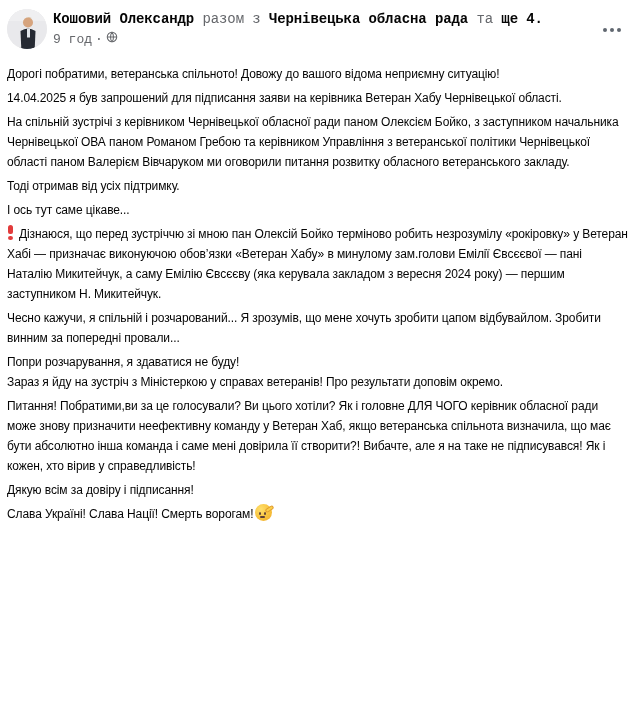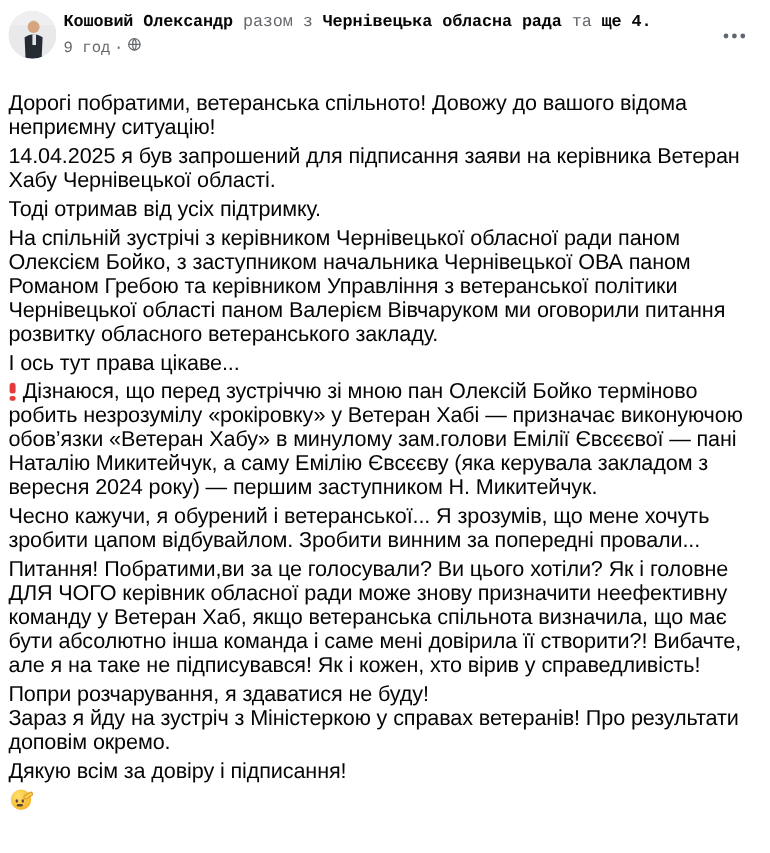--- a/index.html
+++ b/index.html
@@ -29,21 +29,21 @@
   }
   .globe { display:inline-block; margin-top:1px; }
   .more-btn {
     position:absolute; top:18px; right:14px; width:32px; height:24px;
     display:flex; align-items:center; justify-content:center; gap:3px;
     cursor:pointer; border-radius:4px;
   }
   .more-btn i { width:4px; height:4px; border-radius:50%; background:#606770; }
 
   
-  .post-body { margin-top:27px; font-size:18px; line-height:20px; letter-spacing:-0.1px; }
+  .post-body { margin-top:15px; font-size:12px; line-height:20px; letter-spacing:-0.1px; }
   .post-body p { margin:0 0 4px 0; }
 
   
   .excl { display:inline-block; width:7px; height:15px; margin-right:5px; vertical-align:-2px; }
   .excl .bar { display:block; width:5px; height:9px; margin:0 auto;
                background:#e23b3b; border-radius:2.5px 2.5px 2px 2px; }
   .excl .dot { display:block; width:4.5px; height:4px; margin:2px auto 0;
                background:#e23b3b; border-radius:50%; }
 
   
@@ -108,31 +108,31 @@
     <div class="more-btn" aria-label="•••">
       <i></i>
         <i></i>
         <i></i>
     </div>
   </div>
 
   <div class="post-body">
     <p>Дорогі побратими, ветеранська спільното! Довожу до вашого відома неприємну ситуацію!</p>
     <p>14.04.2025 я був запрошений для підписання заяви на керівника Ветеран Хабу Чернівецької області.</p>
+    <p>На спільній зустрічі з керівником Чернівецької обласної ради паном Олексієм Бойко, з заступником начальника Чернівецької ОВА паном Романом Гребою та керівником Управління з ветеранської політики Чернівецької області паном Валерієм Вівчаруком ми оговорили питання розвитку обласного ветеранського закладу.</p>
     <p>Тоді отримав від усіх підтримку.</p>
-    <p>На спільній зустрічі з керівником Чернівецької обласної ради паном Олексієм Бойко, з заступником начальника Чернівецької ОВА паном Романом Гребою та керівником Управління з ветеранської політики Чернівецької області паном Валерієм Вівчаруком ми оговорили питання розвитку обласного ветеранського закладу.</p>
-    <p>І ось тут права цікаве...</p>
+    <p>І ось тут саме цікаве...</p>
     <p>
       <span class="excl" aria-label="❗"><span class="bar"></span><span class="dot"></span></span><span>Дізнаюся, що перед зустріччю зі мною пан Олексій Бойко терміново робить незрозумілу «рокіровку» у Ветеран Хабі — призначає виконуючою обов’язки «Ветеран Хабу» в минулому зам.голови Емілії Євсєєвої — пані Наталію Микитейчук, а саму Емілію Євсєєву (яка керувала закладом з вересня 2024 року) — першим заступником Н. Микитейчук.</span>
     </p>
-    <p>Чесно кажучи, я обурений і ветеранської... Я зрозумів, що мене хочуть зробити цапом відбувайлом. Зробити винним за попередні провали...</p>
-    <p>Питання! Побратими,ви за це голосували? Ви цього хотіли? Як і головне ДЛЯ ЧОГО керівник обласної ради може знову призначити неефективну команду у Ветеран Хаб, якщо ветеранська спільнота визначила, що має бути абсолютно інша команда і саме мені довірила її створити?! Вибачте, але я на таке не підписувався! Як і кожен, хто вірив у справедливість!</p>
+    <p>Чесно кажучи, я спільній і розчарований... Я зрозумів, що мене хочуть зробити цапом відбувайлом. Зробити винним за попередні провали...</p>
     <p>
       <span>Попри розчарування, я здаватися не буду!</span><br>
       <span>Зараз я йду на зустріч з Міністеркою у справах ветеранів! Про результати доповім окремо.</span>
     </p>
+    <p>Питання! Побратими,ви за це голосували? Ви цього хотіли? Як і головне ДЛЯ ЧОГО керівник обласної ради може знову призначити неефективну команду у Ветеран Хаб, якщо ветеранська спільнота визначила, що має бути абсолютно інша команда і саме мені довірила її створити?! Вибачте, але я на таке не підписувався! Як і кожен, хто вірив у справедливість!</p>
     <p>Дякую всім за довіру і підписання!</p>
     <p>
-      <span class="salute" aria-label="🫡"><span class="eye l"></span><span class="eye r"></span><span class="mouth"></span><span class="hand"></span></span>
+      <span>Слава Україні! Слава Нації! Смерть ворогам!</span><span class="salute" aria-label="🫡"><span class="eye l"></span><span class="eye r"></span><span class="mouth"></span><span class="hand"></span></span>
     </p>
   </div>
 
 </div>
 
 </body></html>

